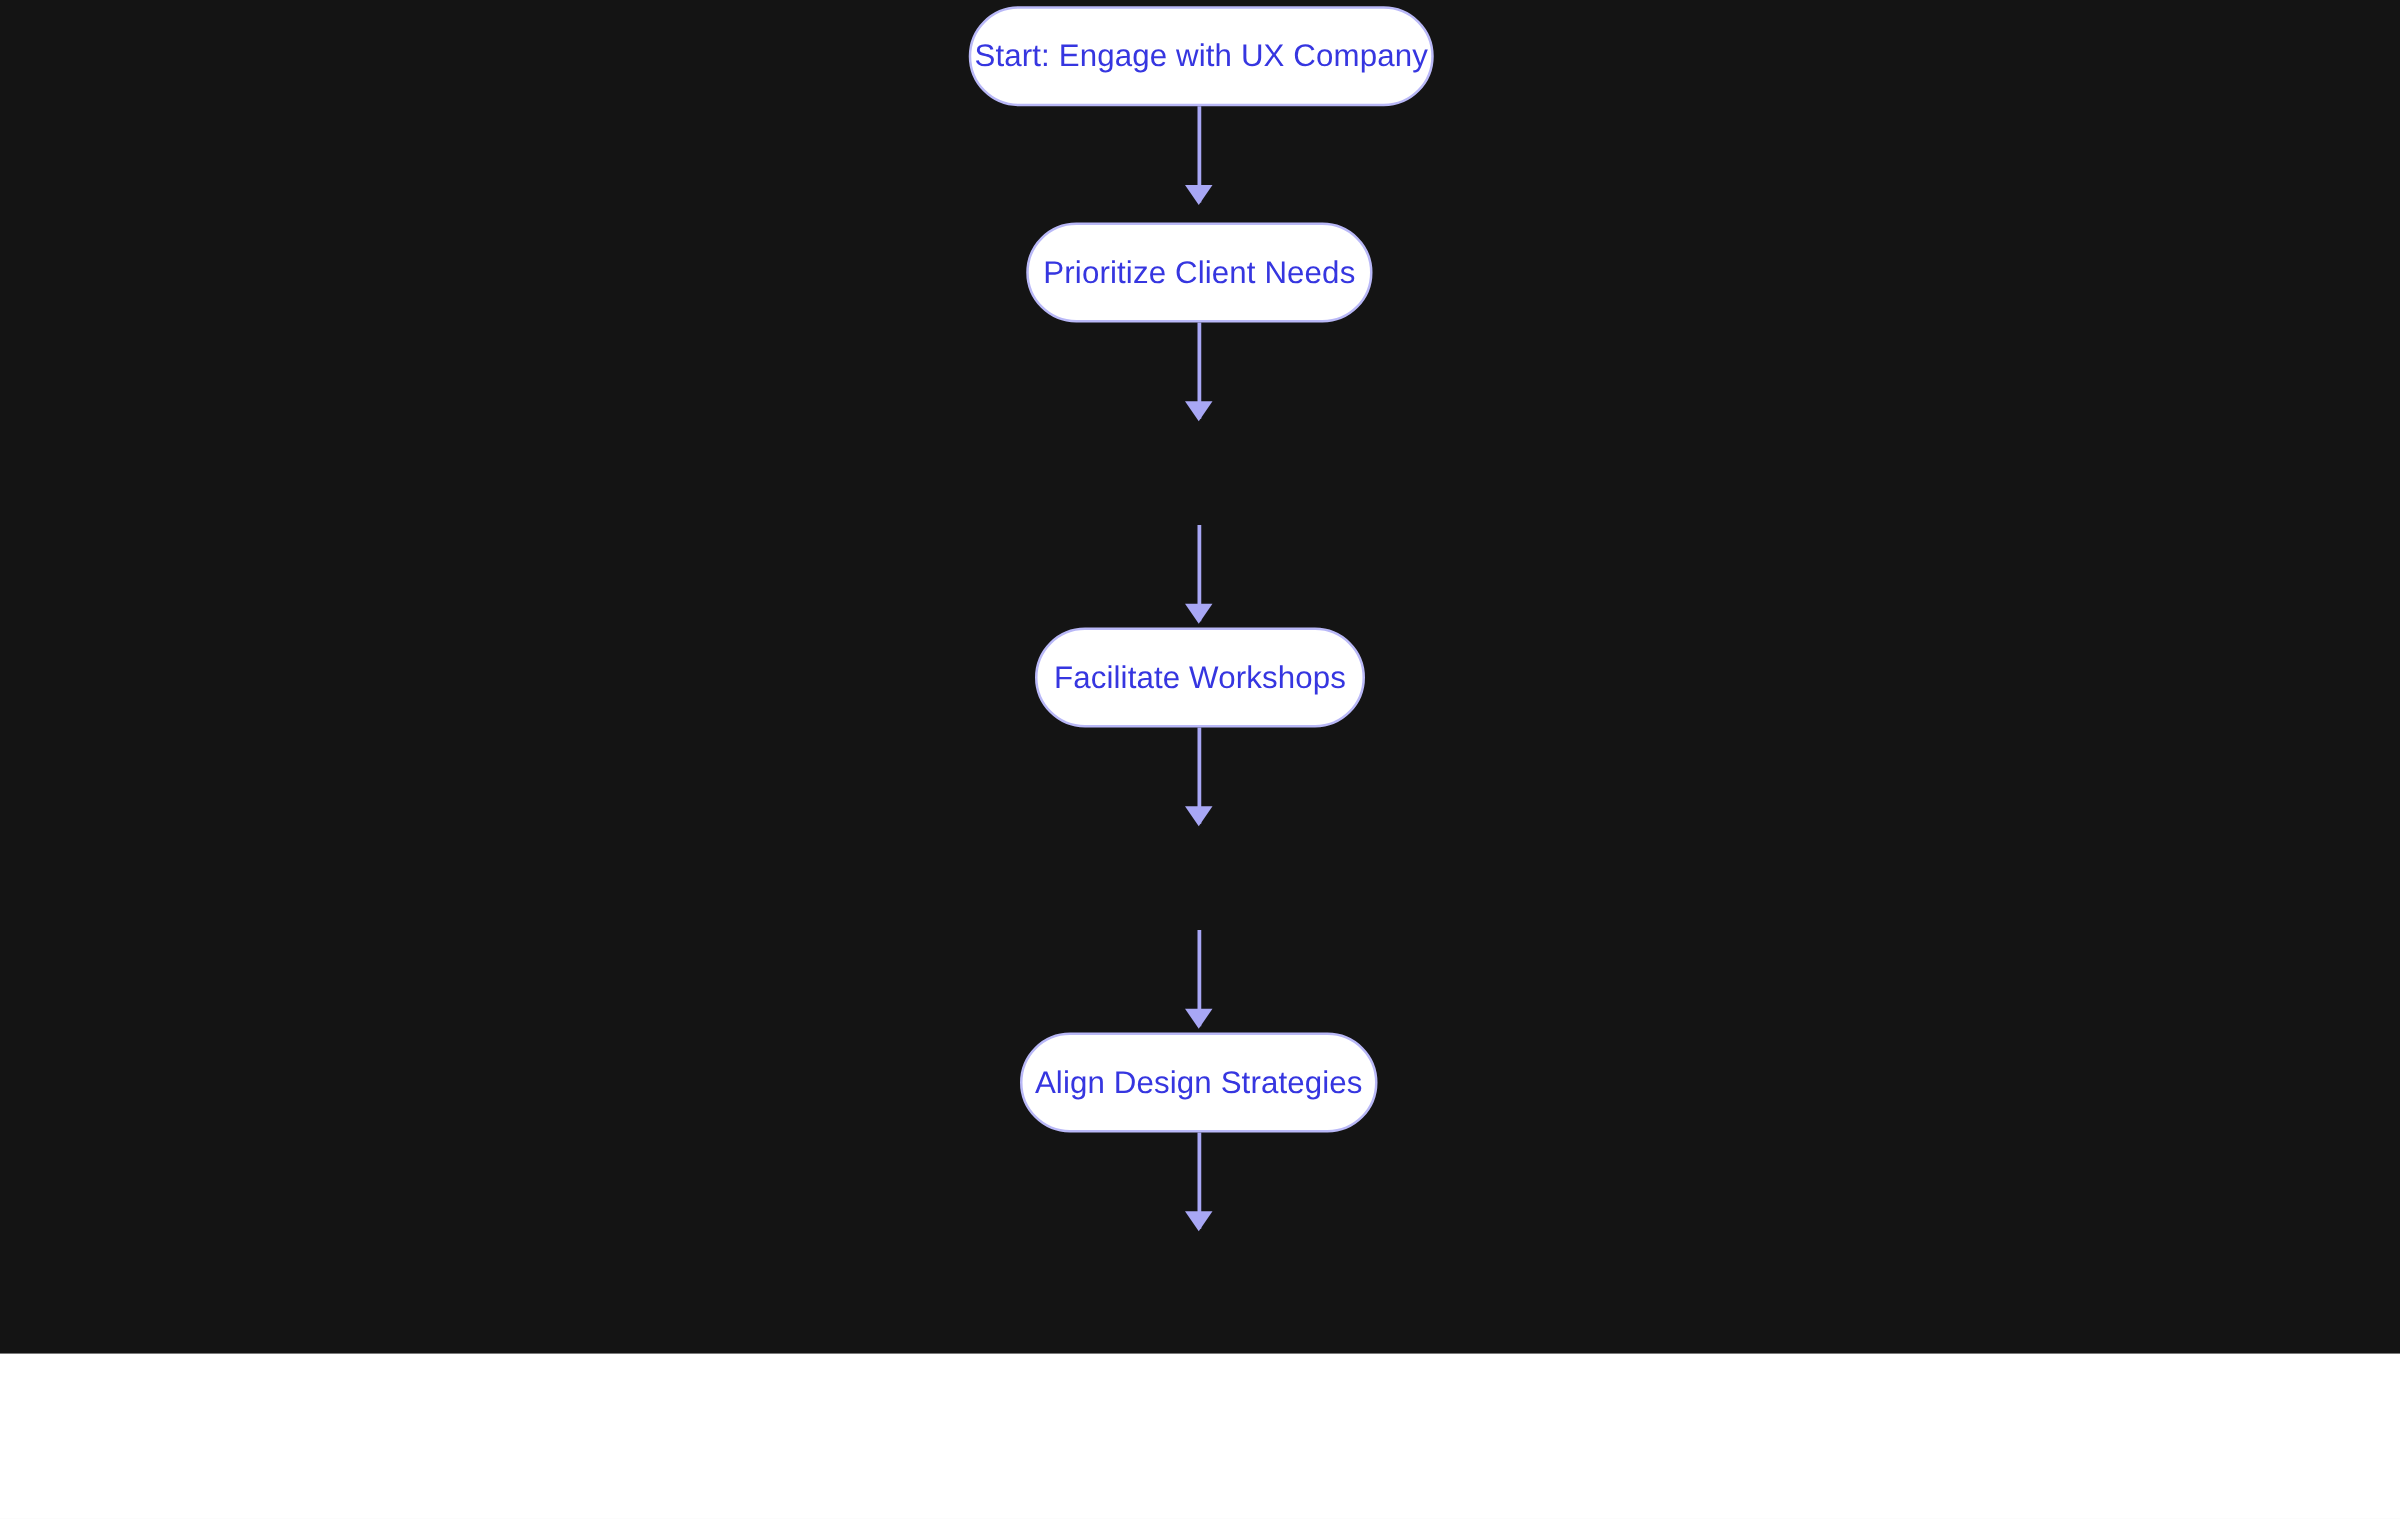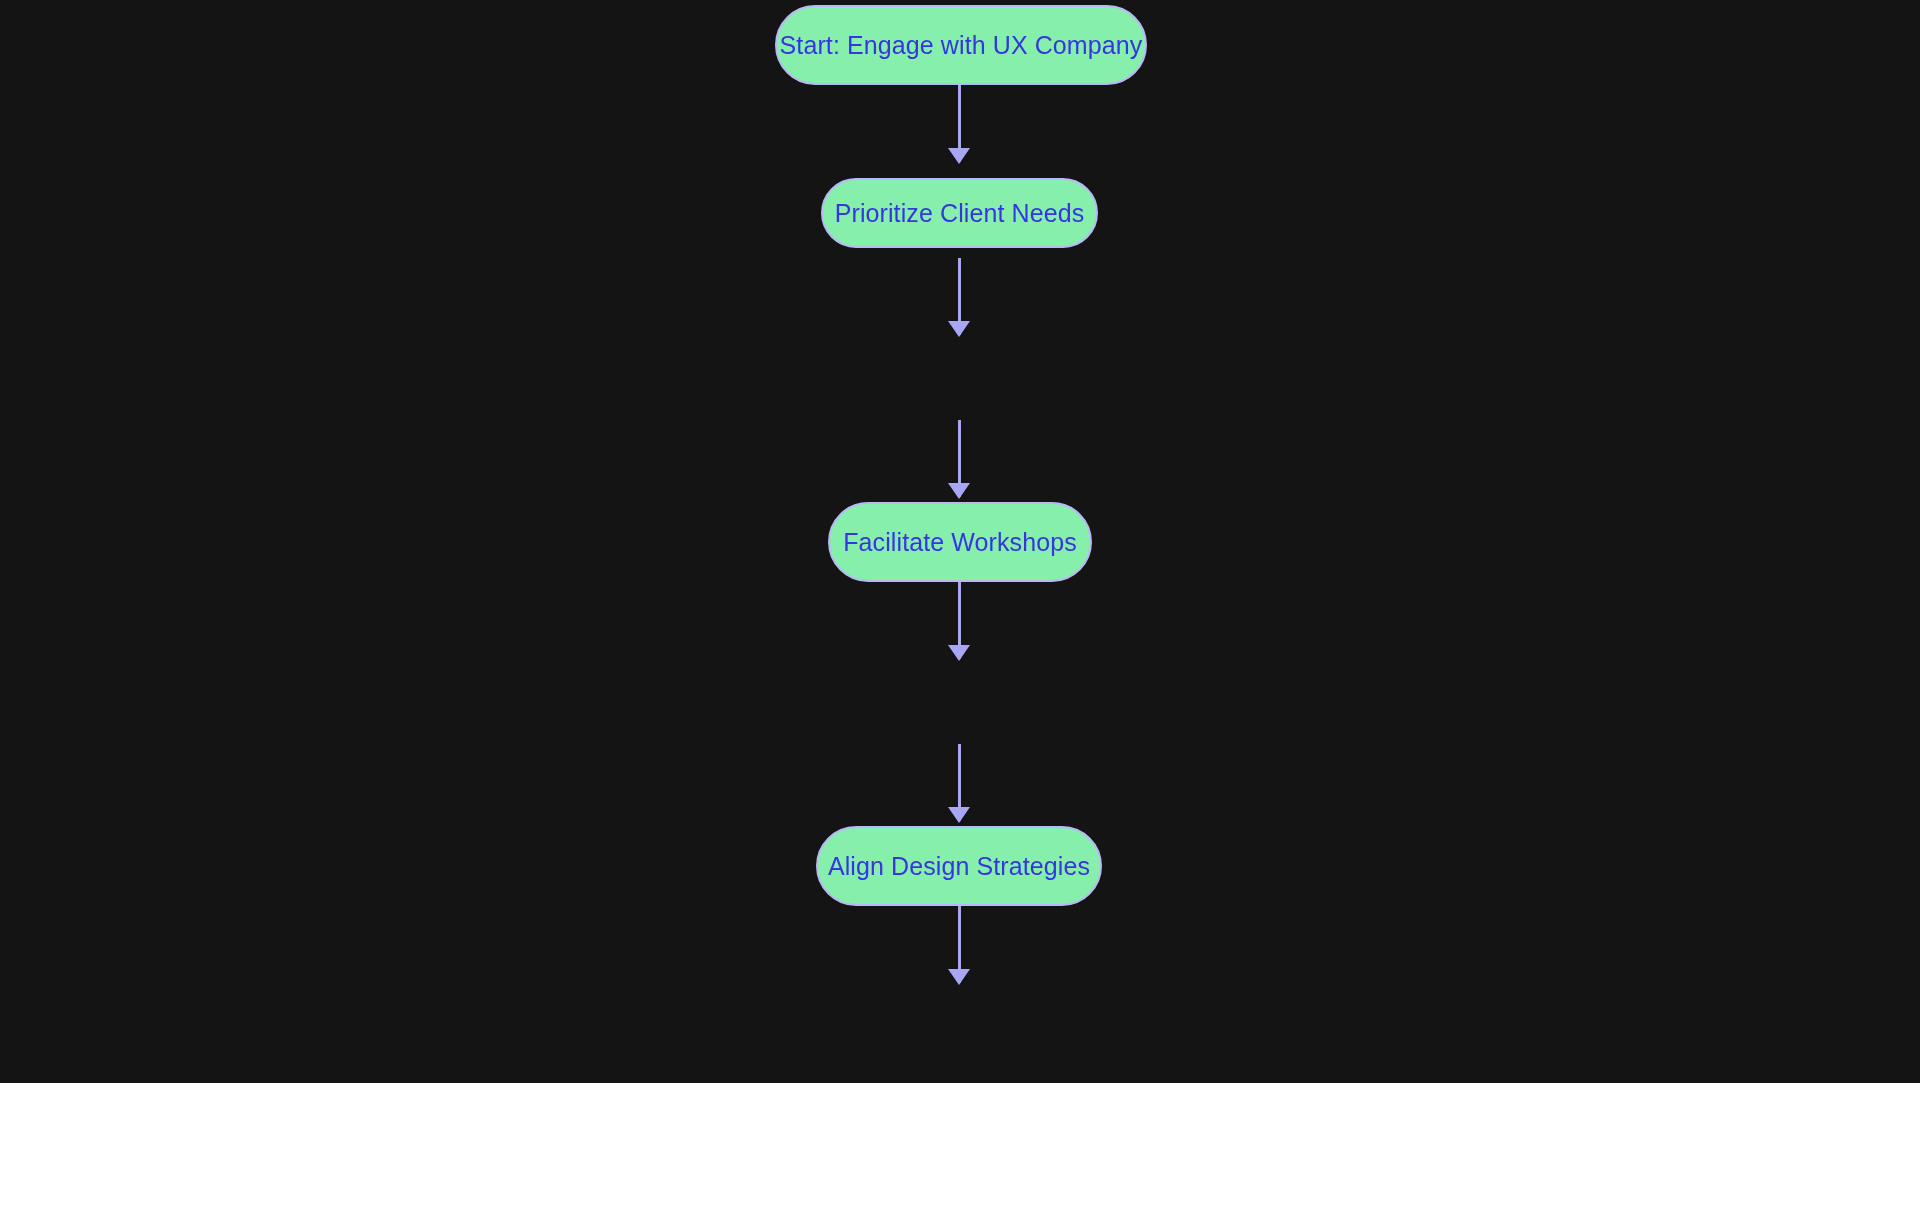--- a/index.html
+++ b/index.html
@@ -39,21 +39,21 @@
     left: 0;
     top: 0;
     width: 1920px;
     height: 1083px;
   }
 
   
   .node {
     position: absolute;
     box-sizing: border-box;
-    background: #86efac;
+    background: #ffffff;
     border: 2px solid #b9b8f7;
     border-radius: 999px;
     display: flex;
     align-items: center;
     justify-content: center;
     color: #3636e0;
     font-family: "Liberation Sans", sans-serif;
     font-size: 25px;
     font-weight: 400;
     letter-spacing: 0.1px;
@@ -99,21 +99,21 @@
   <div id="stage">
     <div id="flow">
 
       <div class="node" style="left:775px; top:5px; width:372px; height:80px;">
         <span class="node-label">Start: Engage with UX Company</span>
       </div>
 
       <div class="edge" style="left:958px; top:85px; height:77px;"></div>
       <div class="edge-head" style="left:948px; top:148px;"></div>
 
-      <div class="node" style="left:821px; top:178px; width:277px; height:70px;text-align:center;">
+      <div class="node" style="left:821px; top:178px; width:277px; height:80px;text-align:center;">
         <span class="node-label">Prioritize Client Needs</span>
       </div>
 
       <div class="edge" style="left:958px; top:258px; height:77px;"></div>
       <div class="edge-head" style="left:948px; top:321px;"></div>
 
 
       <div class="edge" style="left:958px; top:420px; height:77px;"></div>
       <div class="edge-head" style="left:948px; top:483px;"></div>
 

